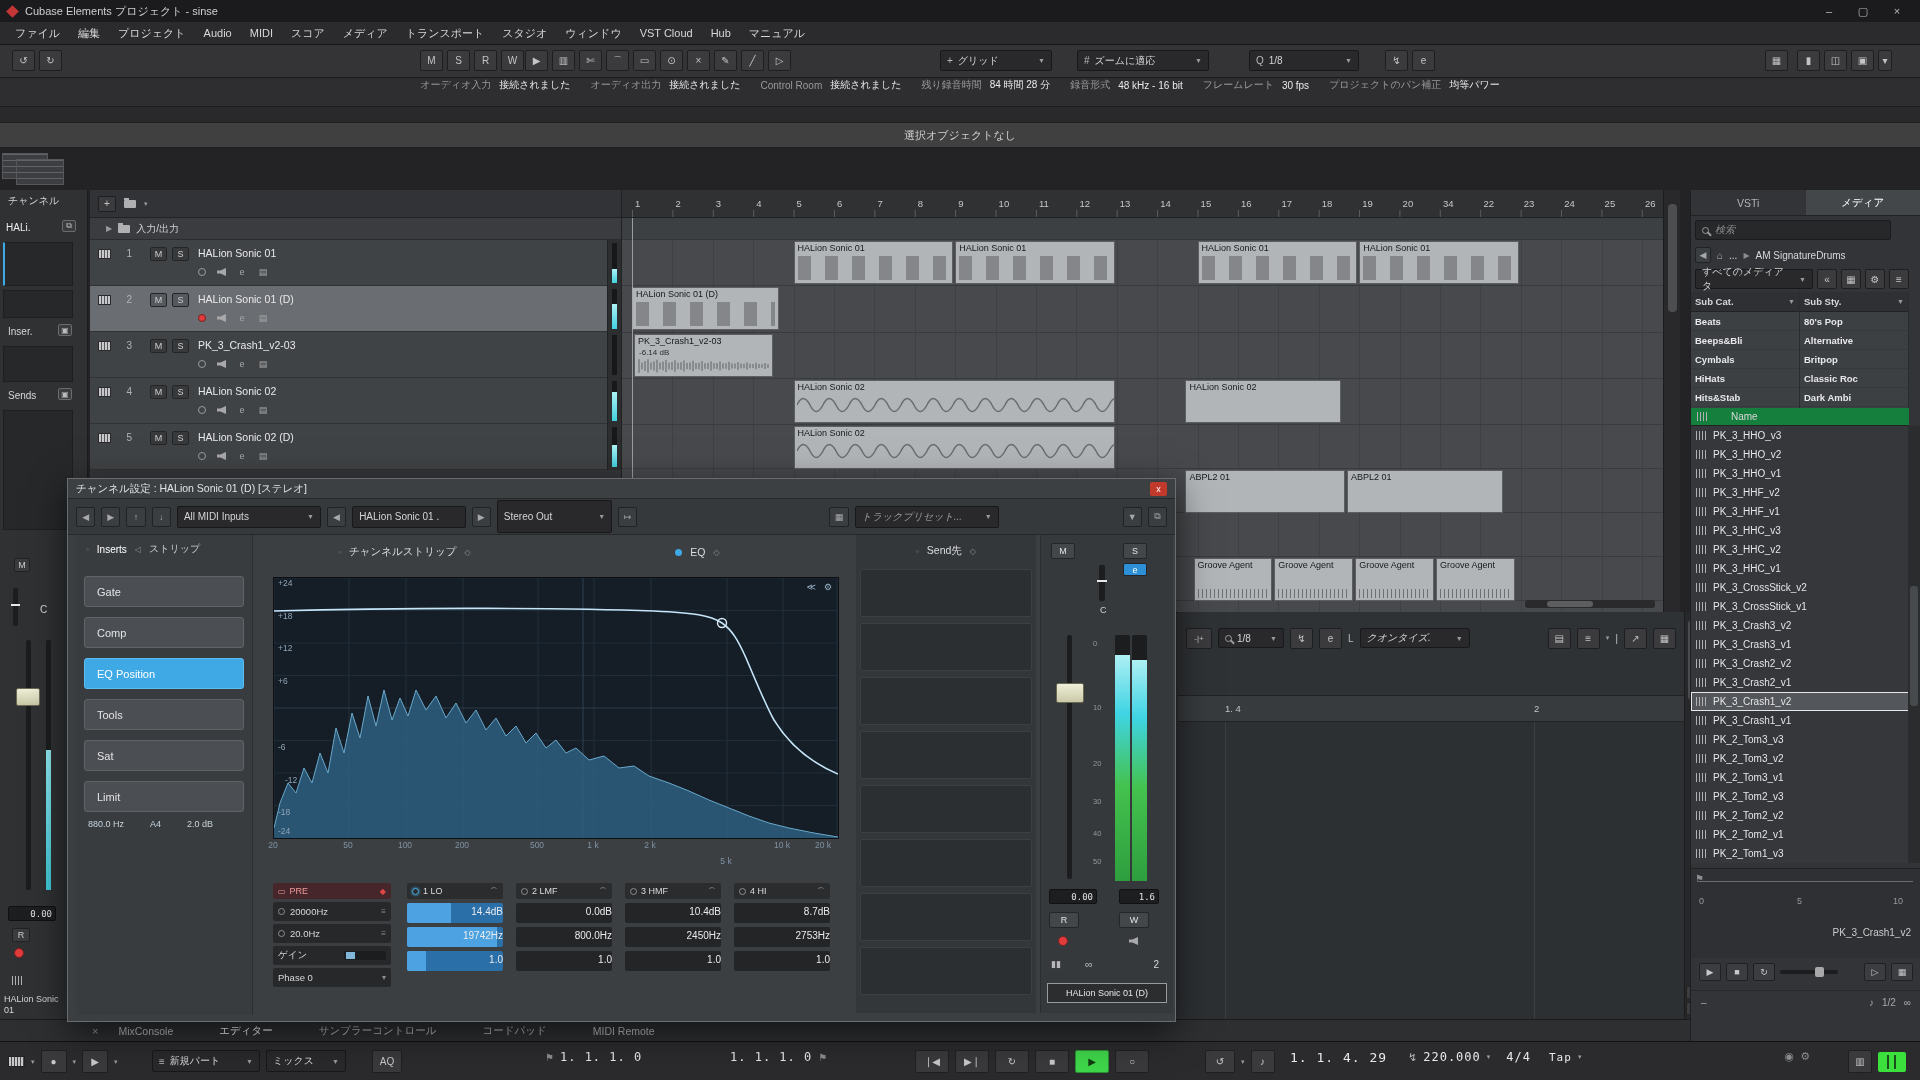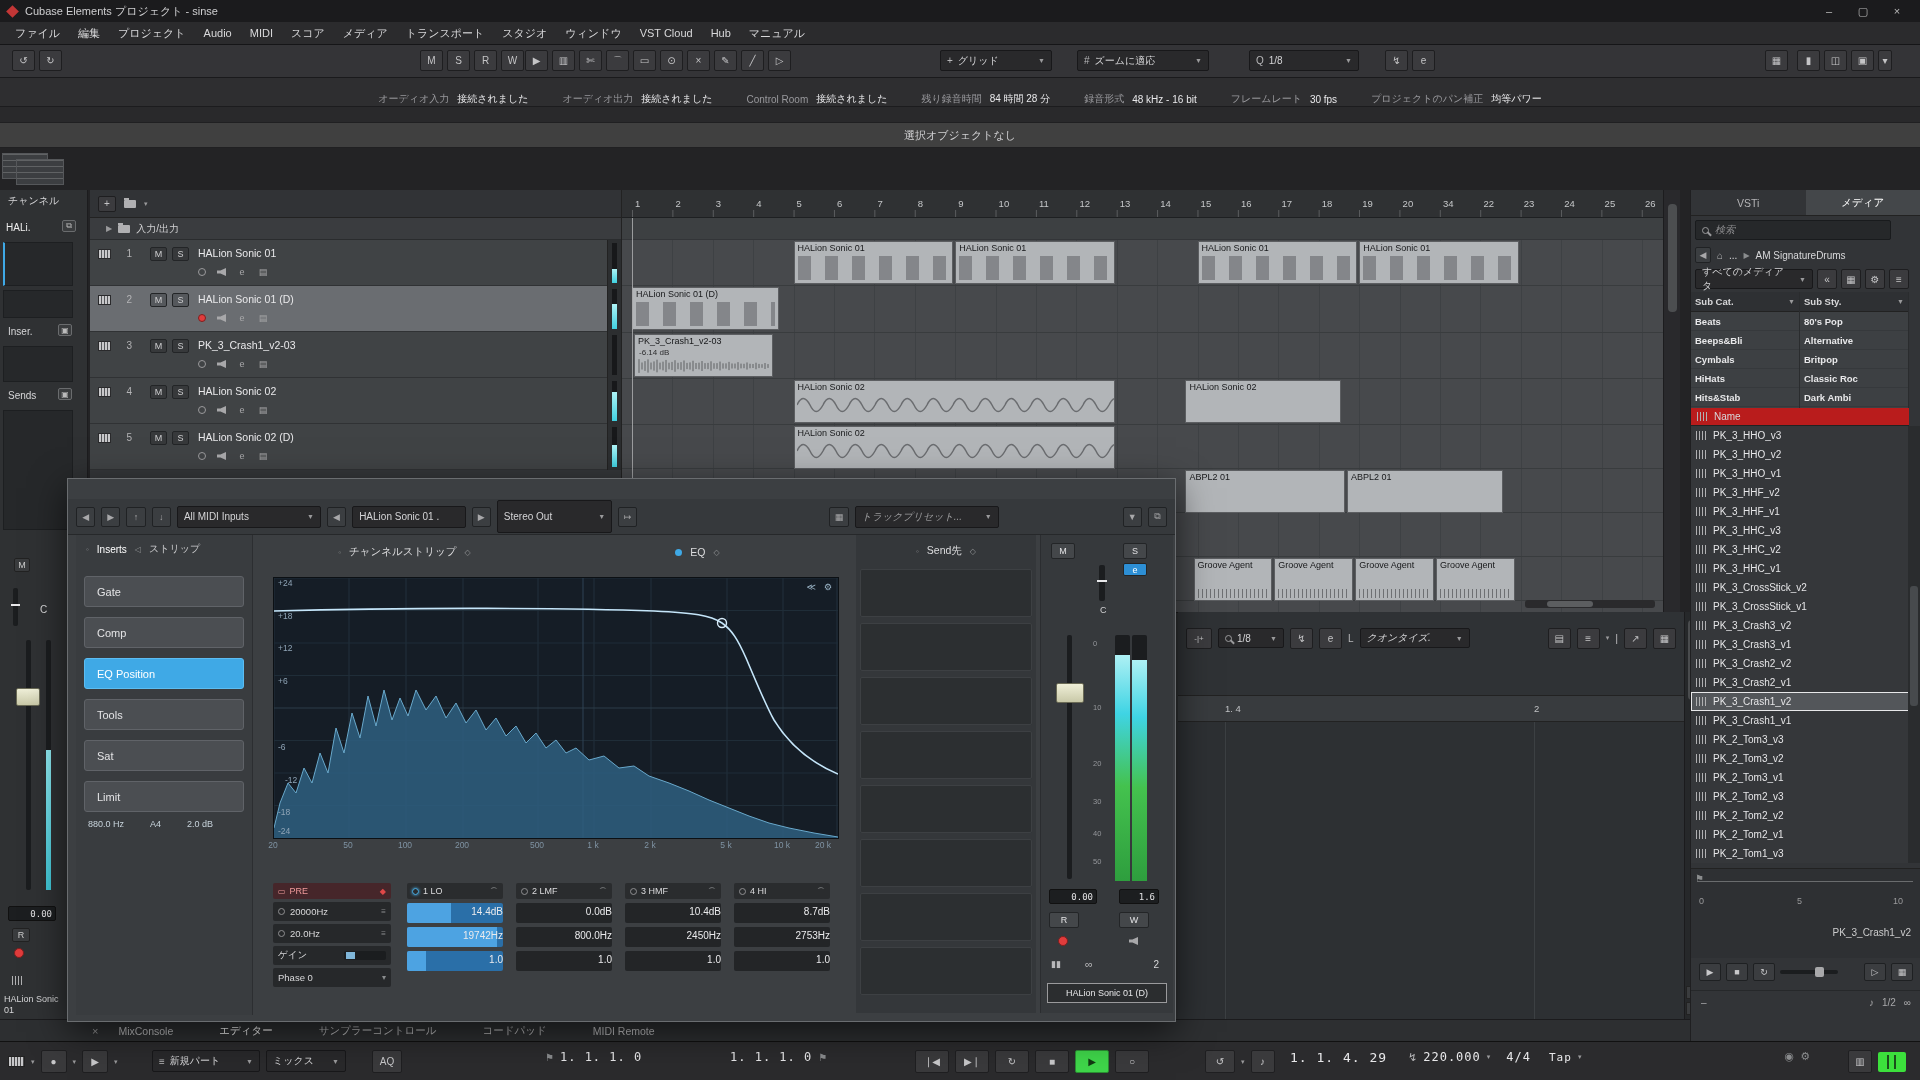--- a/index.html
+++ b/index.html
@@ -13,21 +13,21 @@
 #titlebar{left:0;top:0;width:1920px;height:22px;background:#1b1b1d;display:flex;align-items:center;padding:0 8px;gap:8px}
 #titlebar .diam{width:9px;height:9px;background:#c23636;transform:rotate(45deg)}
 #titlebar .ttl{font-size:11px;color:#cfcfd1}
 #titlebar .wbtns{margin-left:auto;display:flex;gap:4px}
 #titlebar .wbtn{width:30px;height:18px;display:flex;align-items:center;justify-content:center;color:#bbb;font-size:11px}
 #menubar{left:0;top:22px;width:1920px;height:23px;background:#2b2b2d;border-bottom:1px solid #151517;display:flex;align-items:center;padding-left:6px}
 .mitem{padding:0 9px;font-size:11px;color:#d8d8da;height:100%;display:flex;align-items:center}
 #toolbar{left:0;top:45px;width:1920px;height:33px;background:#343437;border-bottom:1px solid #1a1a1c}
 #toolbar>div{position:absolute;top:5px;display:flex;gap:4px;align-items:center}
 .tbtn{width:23px;height:21px;display:inline-flex;align-items:center;justify-content:center;background:#3b3b3e;border:1px solid #1e1e20;border-radius:2px;font-size:10px;color:#c4c4c6}
-#infobar{left:0;top:78px;width:1920px;height:29px;background:#2e2e30;display:flex;align-items:flex-end;justify-content:center;gap:34px;border-bottom:1px solid #1c1c1e}
+#infobar{left:0;top:78px;width:1920px;height:29px;background:#2e2e30;display:flex;align-items:flex-start;justify-content:center;gap:20px;border-bottom:1px solid #1c1c1e}
 .inf{display:flex;gap:8px;align-items:center}
 .il{color:#98989c;font-size:10px}.iv{color:#e9e9eb;font-size:10px}
 #gapA{left:0;top:107px;width:1920px;height:15px;background:#29292b}
 #statusline{left:0;top:122px;width:1920px;height:26px;background:#404040;border-top:1px solid #202022;border-bottom:1px solid #202022;display:flex;align-items:center;justify-content:center;color:#d2d2d4}
 #gapB{left:0;top:148px;width:1920px;height:42px;background:#232325}
 .stackpane{position:absolute;background:#3c3e41;border:1px solid #55575a;background-image:repeating-linear-gradient(0deg,transparent 0 5px,#606264 5px 6px)}
 
 #inspector{left:0;top:190px;width:88px;height:829px;background:#2f3133;border-right:1px solid #1c1c1e}
 #inspector .lbl{position:absolute;font-size:10px;color:#d6d6d8}
 #inspector .box{position:absolute;background:#26282a;border:1px solid #1d1f21}
@@ -134,21 +134,21 @@
 .brtab.act{background:#44474a;color:#fff}
 #br-search{position:absolute;left:4px;top:30px;width:196px;height:20px;background:#26282a;border:1px solid #191b1d;border-radius:2px;display:flex;align-items:center;gap:6px;padding:0 6px}
 .mag{width:7px;height:7px;border:1.5px solid #9a9a9c;border-radius:50%;position:relative;flex:none}
 .mag:after{content:"";position:absolute;width:5px;height:1.5px;background:#9a9a9c;transform:rotate(45deg);right:-4px;bottom:-2px}
 #br-crumb{position:absolute;left:4px;top:54px;width:222px;height:22px;display:flex;align-items:center;gap:6px;font-size:10px;color:#d8d8da}
 #br-filterrow{position:absolute;left:4px;top:78px;width:222px;height:22px;display:flex;align-items:center;gap:4px}
 #br-filters{position:absolute;left:0;top:102px;width:218px;height:116px;display:flex;background:#3d4043}
 .fcol{flex:1;border-right:1px solid #2a2c2e;overflow:hidden}
 .fhead{height:20px;display:flex;align-items:center;gap:3px;padding:0 4px;background:#2e3033;border-bottom:1px solid #222;font-size:9.5px;color:#d8d8da;font-weight:bold}
 .fitem{height:19px;display:flex;align-items:center;padding:0 4px;font-size:9.5px;font-weight:bold;color:#e8e8ea;border-bottom:1px solid #36393c;white-space:nowrap}
-#br-namehdr{position:absolute;left:0;top:218px;width:218px;height:18px;background:#b91c1c;border-bottom:1px solid #222;display:flex;align-items:center;gap:6px;padding:0 6px;font-size:10px;color:#d8d8da}
+#br-namehdr{position:absolute;left:0;top:218px;width:218px;height:18px;background:#15803d;border-bottom:1px solid #222;display:flex;align-items:center;gap:23px;padding:0 6px;font-size:10px;color:#d8d8da}
 #br-files{position:absolute;left:0;top:236px;width:218px;height:437px;overflow:hidden;background:#35373a}
 .frow{height:19px;display:flex;align-items:center;gap:6px;padding:0 5px}
 .frow.sel{background:#53565a;outline:1px solid #e8e8ea;outline-offset:-1px}
 .fname{font-size:10px;color:#e6e6e8;white-space:nowrap}
 .wic{width:11px;height:9px;background:repeating-linear-gradient(90deg,#b0b0b2 0 1px,transparent 1px 3px);flex:none}
 #br-scroll{position:absolute;right:0;top:236px;width:12px;height:437px;background:#2a2c2e}
 #br-scroll i{position:absolute;left:2px;top:160px;width:8px;height:120px;background:#474a4d;border-radius:3px}
 #br-preview{position:absolute;left:0;top:678px;width:230px;height:90px;background:#2e3033;border-top:1px solid #222}
 #br-prule{position:absolute;left:6px;top:12px;right:8px;height:30px;border-top:1px solid #6a6c6e}
 .ptick{position:absolute;top:14px;font-size:9px;color:#9a9a9c}
@@ -573,20 +573,24 @@
       <div class="edline" style="left: 356px;"></div>
     </div>
 </div>
 <div id="ed-scroll" class="abs">
   <div class="th"></div>
   <div class="z" style="bottom:20px">+</div>
   <div class="z" style="bottom:4px">–</div>
 </div>
 
 <div id="chwin" class="abs">
+  <div id="cw-title">
+    <span>チャンネル設定 : HALion Sonic 01 (D) [ステレオ]</span>
+    <span id="cw-close">x</span>
+  </div>
   <div id="cw-nav">
     <span class="nbtn">◀</span>
     <span class="nbtn">▶</span>
     <span class="nbtn">↑</span>
     <span class="nbtn">↓</span>
     <span class="combo" style="width:150px;height:22px">
         <span>All MIDI Inputs</span>
         <span class="car">▼</span>
       </span>
     <span class="nbtn">◀</span>
@@ -679,21 +683,21 @@
     <span>2.0 dB</span>
   </div>
   <div id="freqrow">
       <span class="fql" style="left: -17px;">20</span>
       <span class="fql" style="left: 58px;">50</span>
       <span class="fql" style="left: 115px;">100</span>
       <span class="fql" style="left: 172px;">200</span>
       <span class="fql" style="left: 247px;">500</span>
       <span class="fql" style="left: 303px;">1 k</span>
       <span class="fql" style="left: 360px;">2 k</span>
-      <span class="fql" style="left: 436px;">5 k</span>
+      <span class="fql" style="left: 436px; margin-top: 16px;">5 k</span>
       <span class="fql" style="left: 492px;">10 k</span>
       <span class="fql" style="left: 533px;">20 k</span>
     </div>
   <div id="cw-bandzone">
     <div class="band" style="left:205px;width:118px">
       <div class="bhead pre">
         <span style="font-size:8px">▭</span>
         <span>PRE</span>
         <span class="bd">◆</span>
       </div>

